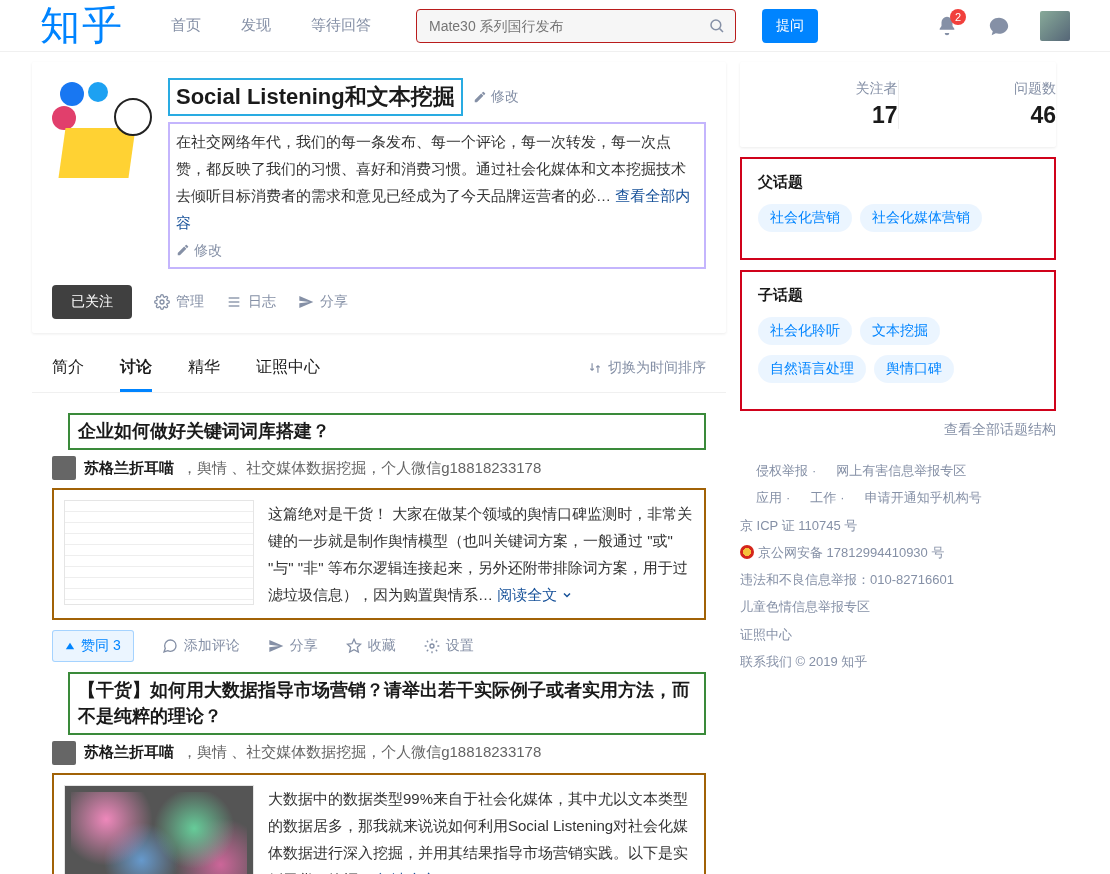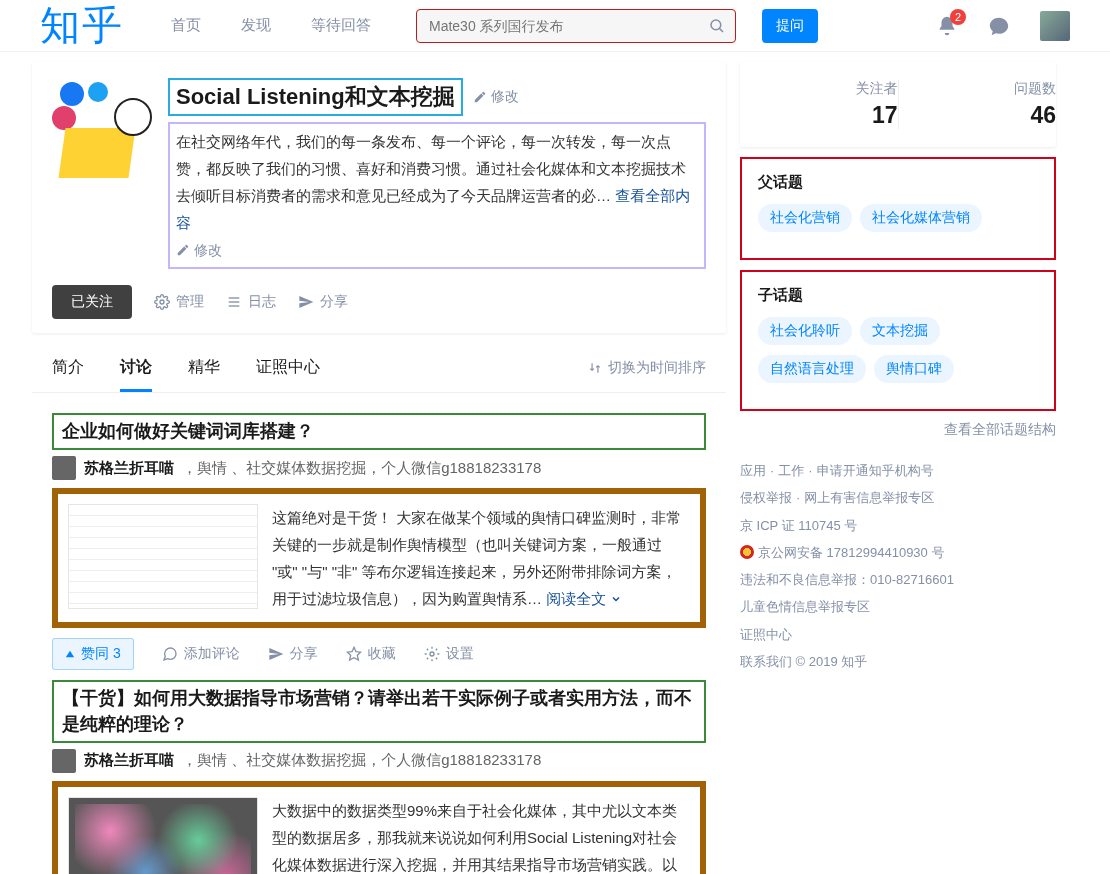--- a/index.html
+++ b/index.html
@@ -1,17 +1,17 @@
 <!DOCTYPE html>
 <html><head>
 <meta charset="utf-8">
 <style>
 * { box-sizing: border-box; margin: 0; padding: 0; }
 body { font-family: -apple-system, BlinkMacSystemFont, "Helvetica Neue", Arial, "PingFang SC", "Microsoft YaHei", sans-serif; background: #fff; color: #1a1a1a; font-size: 14px; }
-a { text-decoration: none; }
+a { text-decoration: none; margin-left: 16px; }
 
 .header { height: 52px; border-bottom: 1px solid #f0f0f0; display: flex; align-items: center; padding: 0 40px; gap: 10px; }
 .logo { color: #0084ff; font-size: 40px; font-weight: 400; margin-right: 22px; letter-spacing: 2px; }
 .nav-link { color: #8590a6; font-size: 15px; padding: 0 15px; cursor: pointer; }
 .search-wrap { position: relative; margin-left: 20px; }
 .search { width: 320px; height: 34px; background: #f6f6f6; border: 1px solid #b91c1c; border-radius: 4px; padding: 0 36px 0 12px; font-size: 14px; color: #8590a6; }
 .search-icon { position: absolute; right: 10px; top: 8px; color: #8590a6; }
 .ask-btn { margin-left: 16px; height: 34px; padding: 0 14px; background: #0084ff; color: #fff; border: none; border-radius: 4px; font-size: 14px; cursor: pointer; }
 .header-right { margin-left: auto; display: flex; align-items: center; gap: 30px; }
 .bell-wrap { position: relative; }
@@ -48,21 +48,21 @@
 .sort-link { margin-left: auto; color: #8590a6; font-size: 14px; display: inline-flex; align-items: center; gap: 6px; cursor: pointer; }
 
 .feed { padding: 10px 20px 0; }
 .post { margin-top: 10px; }
 .post-title-wrap { border: 2px solid #3a8a3a; padding: 4px 8px; display: block; margin-bottom: 6px; }
 .post-title { font-size: 18px; font-weight: 700; color: #1a1a1a; line-height: 1.4; }
 .author-row { display: flex; align-items: center; gap: 8px; margin: 6px 0 8px; }
 .author-ava { width: 24px; height: 24px; background: #666; border-radius: 2px; }
 .author-name { font-weight: 700; font-size: 15px; }
 .author-tag { color: #646464; font-size: 15px; }
-.excerpt-box { border: 6px solid #a16207; padding: 10px; display: flex; gap: 14px; }
+.excerpt-box { border: 2px solid #a16207; padding: 10px; display: flex; gap: 14px; }
 .thumb { width: 190px; height: 105px; background: #f4f4f4; flex-shrink: 0; border: 1px solid #e5e5e5; }
 .thumb.t1 { background: repeating-linear-gradient(#fff,#fff 10px,#eee 10px,#eee 11px); }
 .thumb.t2 { background: #555; position: relative; overflow: hidden; }
 .thumb.t2::before { content:""; position:absolute; inset:6px; background: radial-gradient(circle at 20% 30%,#e8b,transparent 30%), radial-gradient(circle at 70% 40%,#6c9,transparent 30%), radial-gradient(circle at 40% 75%,#69c,transparent 30%), radial-gradient(circle at 85% 80%,#c69,transparent 28%); }
 .excerpt { font-size: 15px; line-height: 1.8; color: #333; }
 .read-more { color: #175199; cursor: pointer; display: inline-flex; align-items: center; gap: 4px; }
 .post-actions { display: flex; align-items: center; gap: 28px; margin-top: 10px; }
 .vote-btn { display: inline-flex; align-items: center; gap: 6px; height: 32px; padding: 0 12px; border: 1px solid rgba(0,132,255,.3); background: rgba(0,132,255,.08); color: #0084ff; border-radius: 3px; cursor: pointer; font-size: 14px; }
 
 .stat-card { background: #fff; box-shadow: 0 1px 3px rgba(0,0,0,.08); border-radius: 2px; display: flex; padding: 18px 0; }
@@ -258,22 +258,22 @@
       <div id="parent-tags"><span class="tag">社会化营销</span><span class="tag">社会化媒体营销</span></div>
     </div>
 
     <div class="topic-box">
       <h3>子话题</h3>
       <div id="child-tags"><span class="tag">社会化聆听</span><span class="tag">文本挖掘</span><span class="tag">自然语言处理</span><span class="tag">舆情口碑</span></div>
     </div>
     <div class="view-all">查看全部话题结构</div>
 
     <div class="footer">
+      <div id="fl3"><a>侵权举报</a><span class="sep">·</span><a>网上有害信息举报专区</a></div>
       <div id="fl2"><a>应用</a><span class="sep">·</span><a>工作</a><span class="sep">·</span><a>申请开通知乎机构号</a></div>
-      <div id="fl3"><a>侵权举报</a><span class="sep">·</span><a>网上有害信息举报专区</a></div>
       <div>京 ICP 证 110745 号</div>
       <div><span class="police"></span><span>京公网安备 17812994410930 号</span></div>
       <div>违法和不良信息举报：010-82716601</div>
       <div>儿童色情信息举报专区</div>
       <div>证照中心</div>
       <div>联系我们 © 2019 知乎</div>
     </div>
   </div>
 </div>
 

